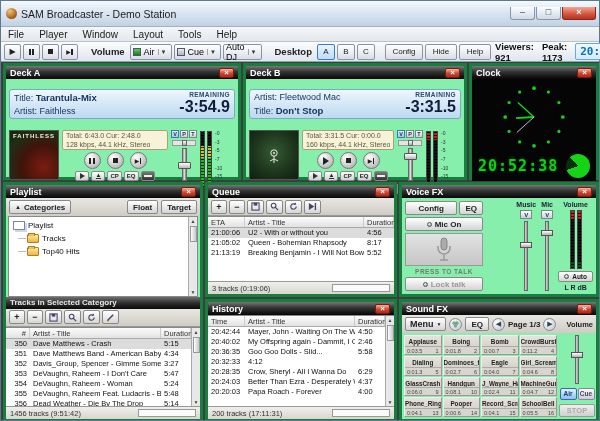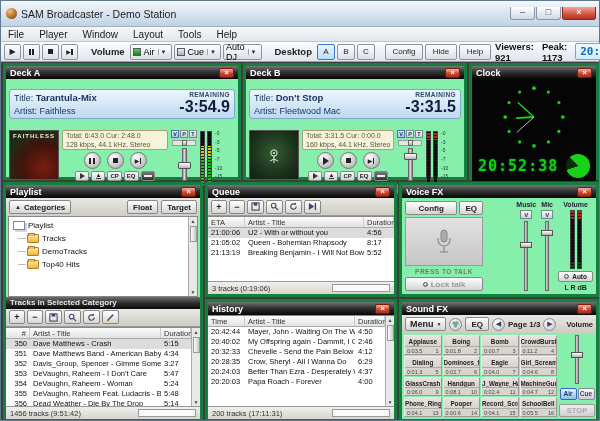--- a/index.html
+++ b/index.html
@@ -346,22 +346,22 @@
     </div>
 
     <div class="panel" id="deckB">
       <div class="phead">
           <span>Deck B</span>
           <span class="sp"></span>
           <span class="pclose">×</span>
         </div>
       <div class="deck-titlebox">
         <div class="dt-left">
+          <div><span>Artist:</span> <span>Fleetwood Mac</span></div>
           <div><span>Title:</span> <b>Don't Stop</b></div>
-          <div><span>Artist:</span> <span>Fleetwood Mac</span></div>
         </div>
         <div class="dt-right">
           <div class="rem-label">REMAINING</div>
           <div class="rem-time">-3:31.5</div>
         </div>
       </div>
       <div class="deck-body">
         <div class="deck-left">
           <div class="deck-mainrow">
             <div class="art art-b">
@@ -498,24 +498,20 @@
             <div class="tree-item d0">
               <span class="ticon playlist"></span>
               <span>Playlist</span>
             </div>
             <div class="tree-item d1">
               <span class="ticon folder"></span>
               <span>Tracks</span>
             </div>
             <div class="tree-item d1">
               <span class="ticon folder"></span>
-              <span>DemoTracks</span>
-            </div>
-            <div class="tree-item d1">
-              <span class="ticon folder"></span>
               <span>Top40 Hits</span>
             </div>
           </div>
         <div class="vscroll">
             <span class="varr">▲</span>
             <span class="thumb"></span>
             <span style="flex:1"></span>
             <span class="varr">▼</span>
           </div>
       </div>
@@ -677,20 +673,24 @@
           <span>Voice FX</span>
           <span class="sp"></span>
           <span class="pclose">×</span>
         </div>
       <div class="voice-body">
         <div class="v-left">
           <div class="v-row">
             <span class="vbtn" style="flex:1">Config</span>
             <span class="vbtn">EQ</span>
           </div>
+          <span class="vbtn">
+              <span class="dot"></span>
+              <span>Mic On</span>
+            </span>
           <div class="micbox">
             <svg width="20" height="28" viewBox="0 0 20 28">
               <rect x="7" y="2" width="6" height="12" rx="3" fill="#aaa" stroke="#888"></rect>
               <path d="M4 10 v2 a6 6 0 0 0 12 0 v-2" fill="none" stroke="#999" stroke-width="1.5"></path>
               <line x1="10" y1="19" x2="10" y2="24" stroke="#999" stroke-width="1.5"></line>
               <line x1="6" y1="24" x2="14" y2="24" stroke="#999" stroke-width="1.5"></line>
             </svg>
           </div>
           <div class="ptt">PRESS TO TALK</div>
           <span class="vbtn dis">
@@ -747,22 +747,26 @@
                 <span class="c c0">20:42:44</span>
                 <span class="c c1">Mayer, John - Waiting On The World ..</span>
                 <span class="c c2">4:50</span>
               </div>
               <div class="trow">
                 <span class="c c0">20:40:02</span>
                 <span class="c c1">My Offspring again - Dammit, I Chang...</span>
                 <span class="c c2">2:46</span>
               </div>
               <div class="trow">
+                <span class="c c0">20:36:35</span>
+                <span class="c c1">Goo Goo Dolls - Slid...</span>
+                <span class="c c2">5:58</span>
+              </div>
+              <div class="trow">
                 <span class="c c0">20:32:33</span>
-                <span class="c c1">Chevelle - Send the Pain Below</span>
                 <span class="c c2">4:12</span>
               </div>
               <div class="trow">
                 <span class="c c0">20:28:35</span>
                 <span class="c c1">Crow, Sheryl - All I Wanna Do</span>
                 <span class="c c2">6:29</span>
               </div>
               <div class="trow">
                 <span class="c c0">20:24:03</span>
                 <span class="c c1">Better Than Ezra - Desperately Wanti...</span>

